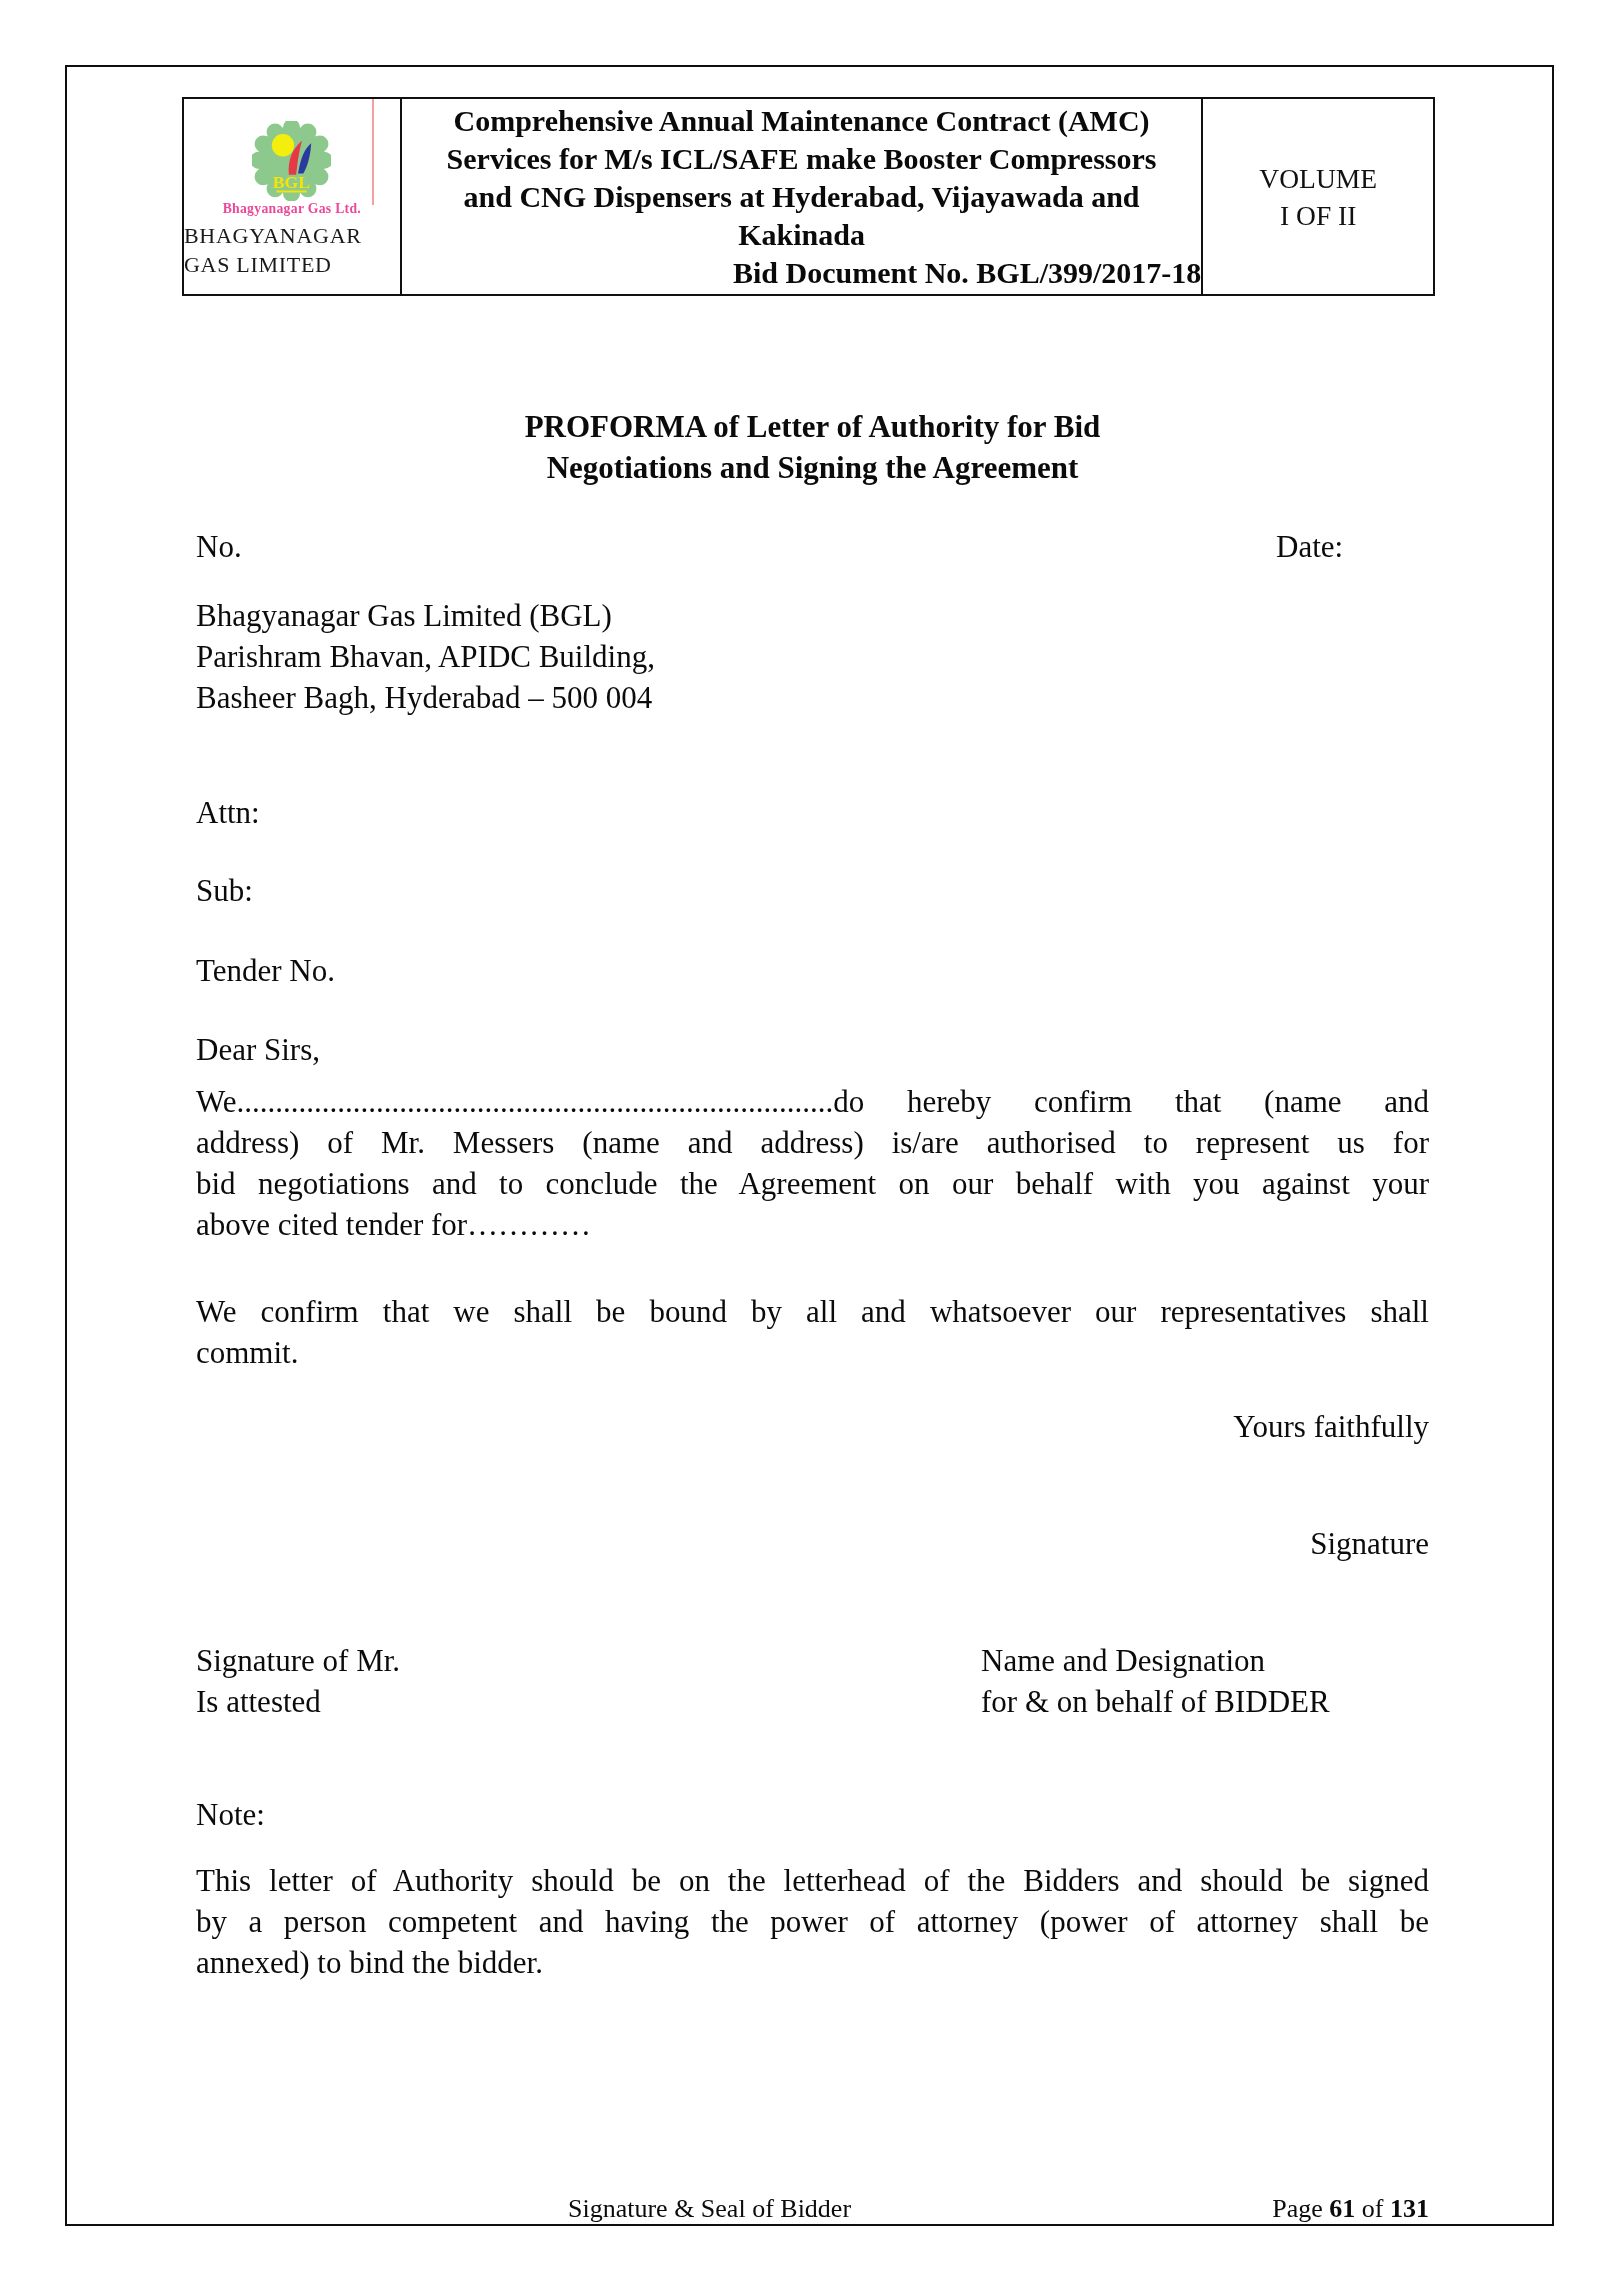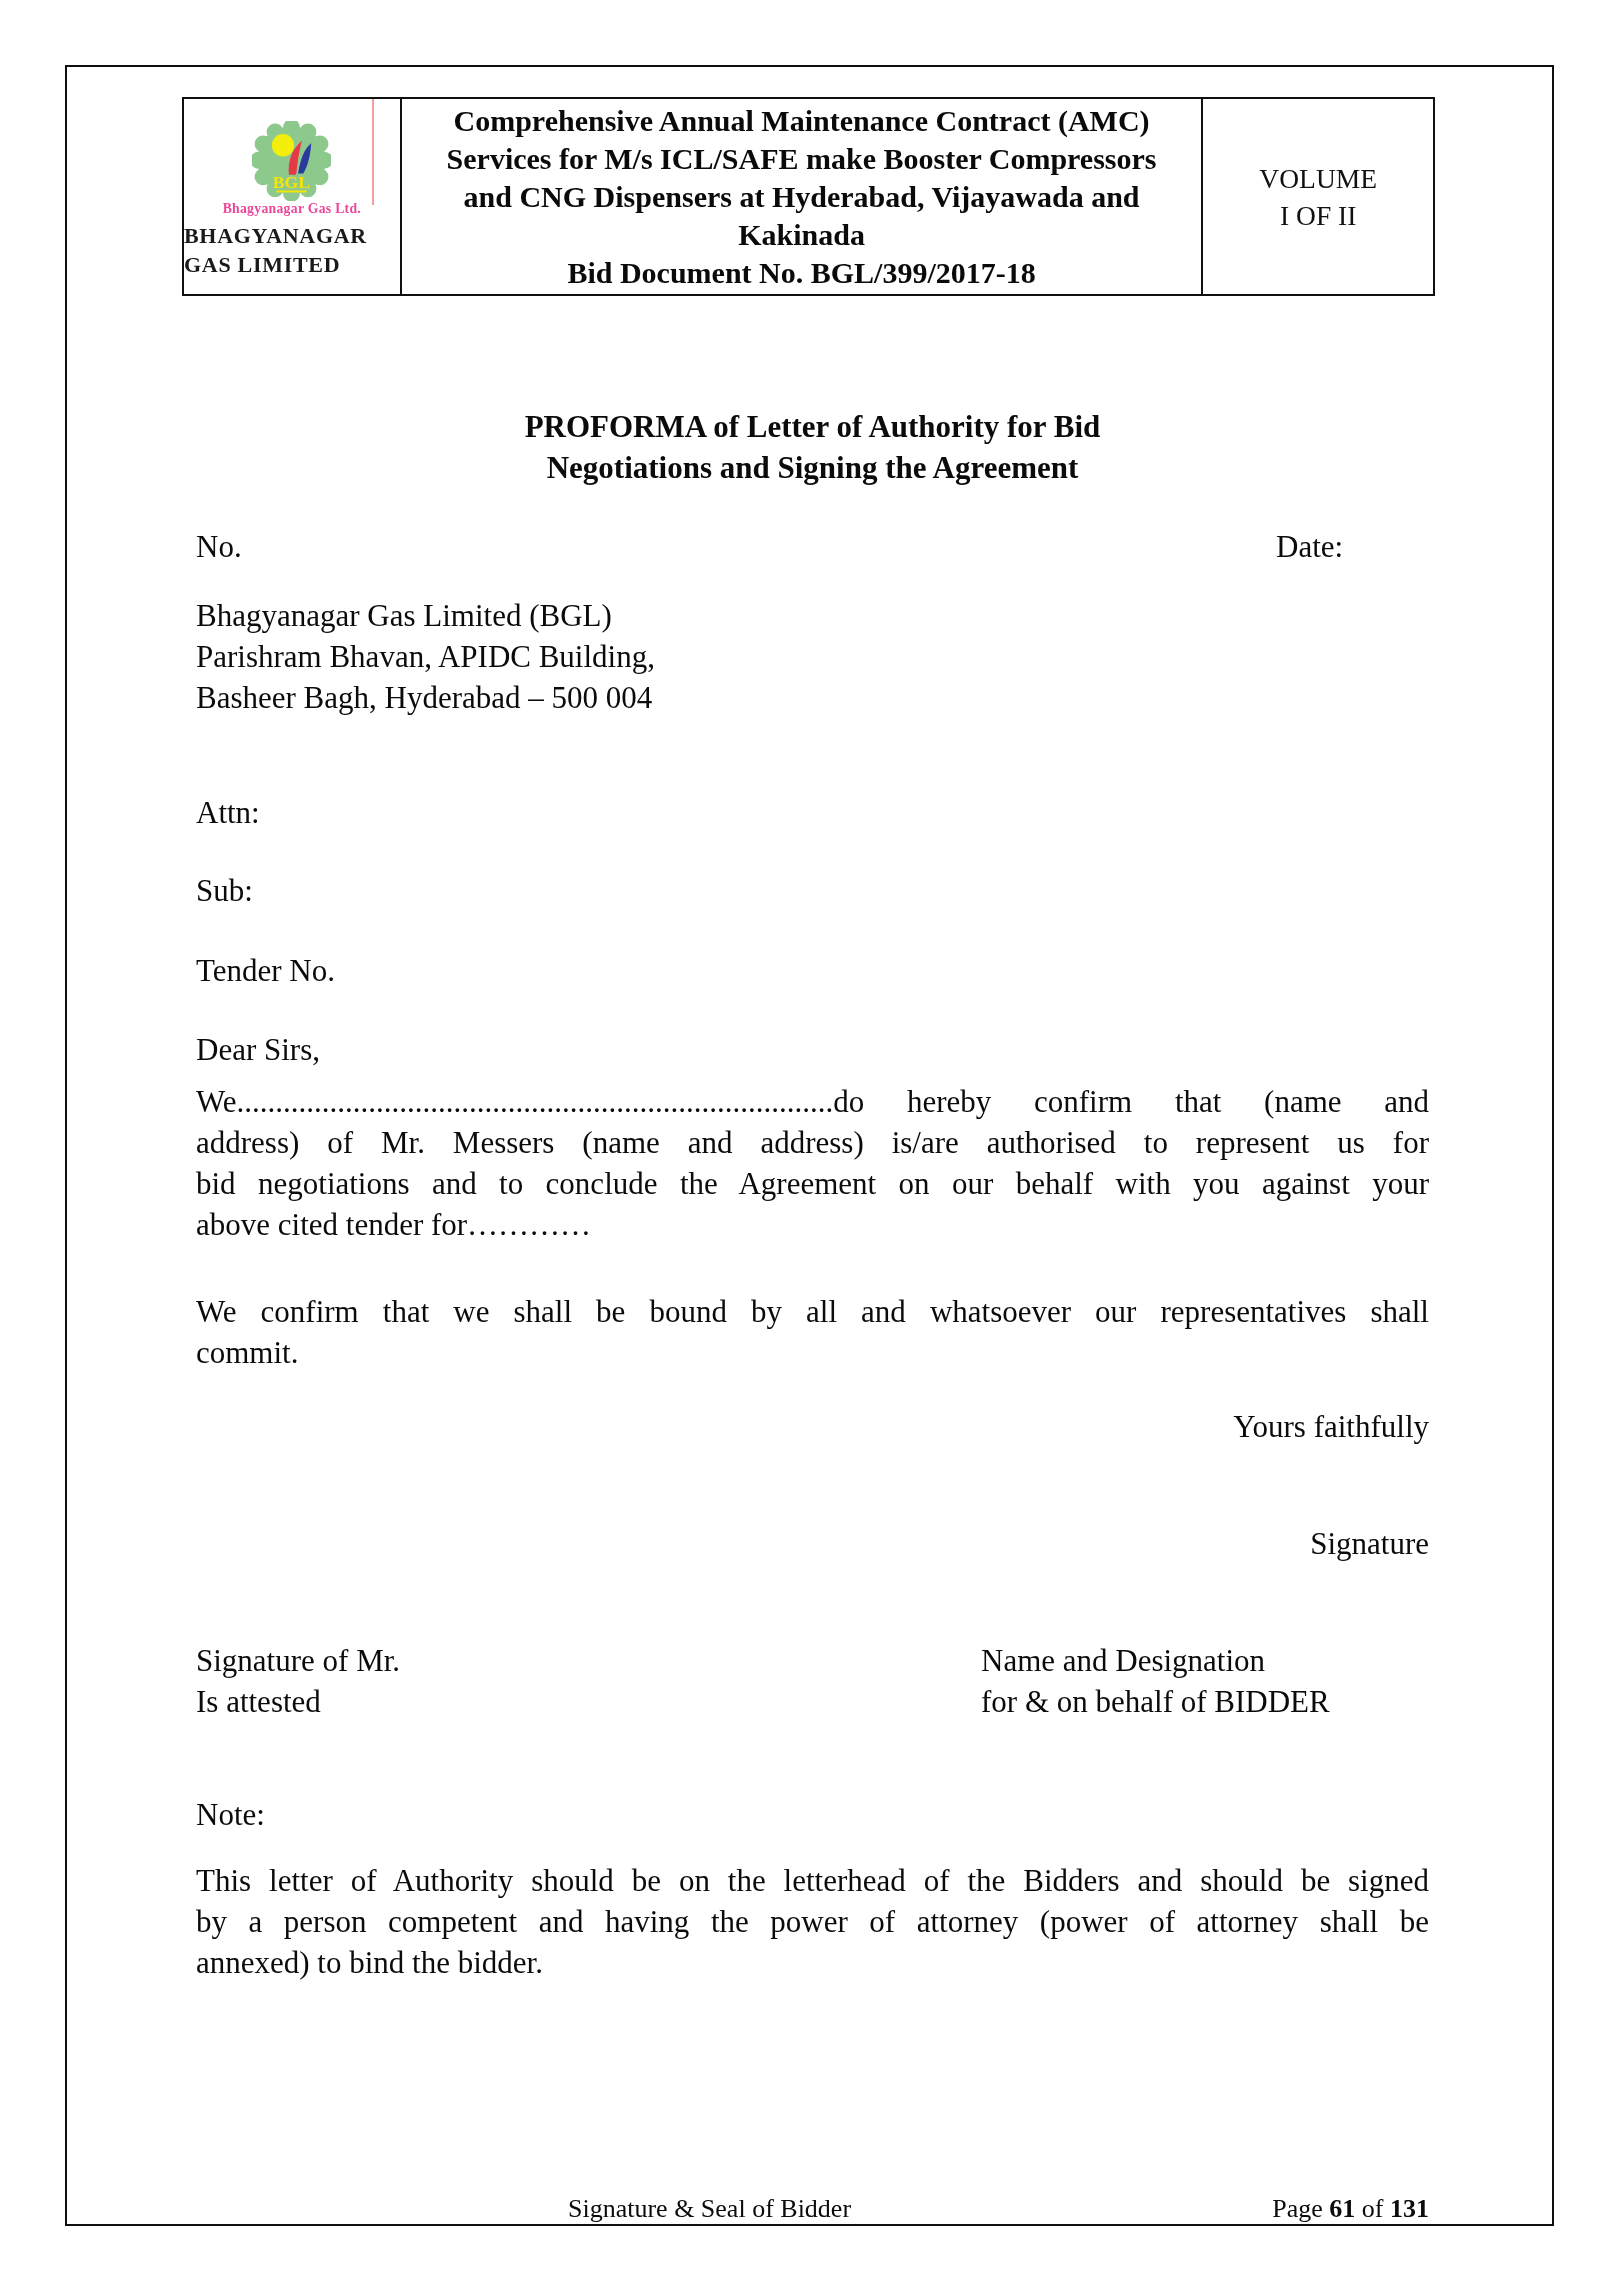--- a/index.html
+++ b/index.html
@@ -31,21 +31,21 @@
   .cell-logo{width:204px;position:relative;text-align:center;}
   .cell-title{width:751px;text-align:center;font-family:Liberation Serif, serif;}
   .cell-volume{width:217px;text-align:center;}
   .logo-wrap{padding-top:6.5px;line-height:0;}
   .logo-caption{
     font-size:13.7px;font-weight:bold;color:#ec4899;
     line-height:15.7px;letter-spacing:0.3px;
   }
   .company-name{
     font-size:22px;line-height:29px;color:#1a1a1a;
-    letter-spacing:0.7px;margin-top:3.9px;font-weight:bold;
+    letter-spacing:0.7px;margin-top:3.9px;
   }
   .pink-rule{
     position:absolute;top:0;left:188px;width:2px;height:106px;
     background:#f2a0a0;
   }
   .title-text{
     font-weight:bold;font-size:30px;line-height:38px;color:#0a0a0a;
   }
   .volume-text{font-size:27.5px;line-height:37px;color:#111;}
   
@@ -104,21 +104,21 @@
           <span class="lline">BHAGYANAGAR</span>
           <span class="lline">GAS LIMITED</span>
         </div>
       </td>
       <td class="cell-title">
         <div class="title-text">
           <span class="lline" style="text-align:center">Comprehensive Annual Maintenance Contract (AMC)</span>
           <span class="lline" style="text-align:center">Services for M/s ICL/SAFE make Booster Compressors</span>
           <span class="lline" style="text-align:center">and CNG Dispensers at Hyderabad, Vijayawada and</span>
           <span class="lline" style="text-align:center">Kakinada</span>
-          <span class="lline" style="text-align:center">Bid Document No. BGL/399/2017-18</span>
+          <span class="lline" style="text-align:right">Bid Document No. BGL/399/2017-18</span>
         </div>
       </td>
       <td class="cell-volume">
         <div class="volume-text">
           <span class="lline" style="text-align:center">VOLUME</span>
           <span class="lline" style="text-align:center">I OF II</span>
         </div>
       </td>
     </tr>
   </tbody>

